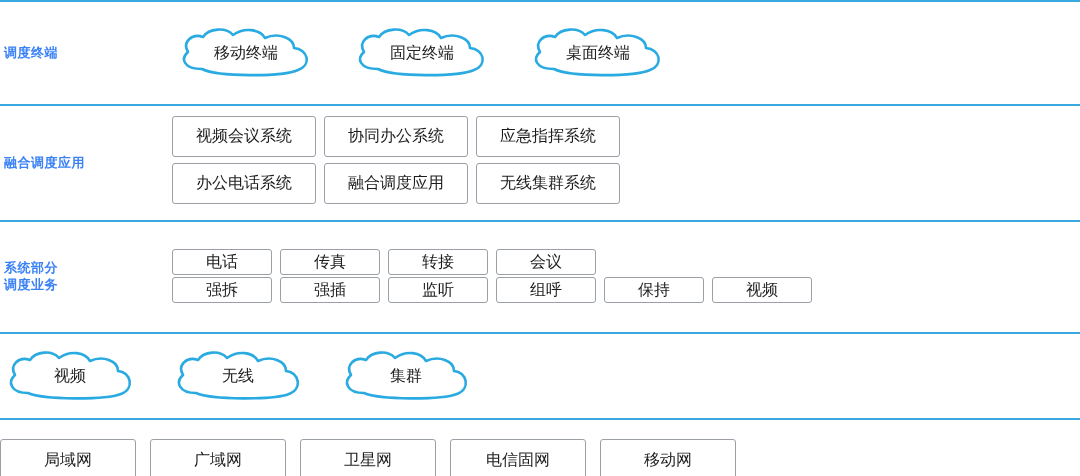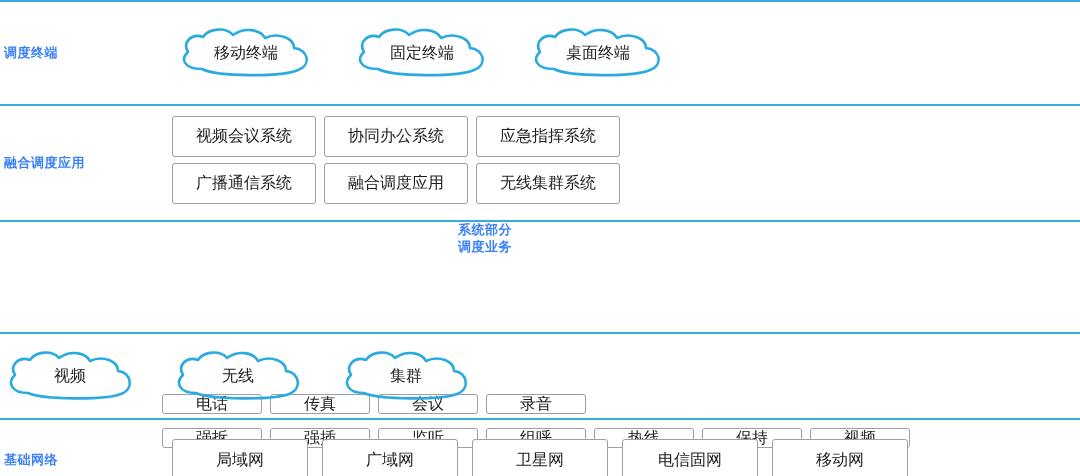--- a/index.html
+++ b/index.html
@@ -92,32 +92,32 @@
     background: #fff;
     margin-right: 8px;
   }
   .box.app {
     width: 144px;
     height: 41px;
     margin-bottom: 6px;
   }
   .box.svc {
     width: 100px;
-    height: 20px;
-    margin-bottom: 14px;
+    height: 26px;
+    margin-bottom: 2px;
   }
   .box.net {
     width: 136px;
     height: 42px;
     margin-right: 14px;
   }
 
   .r-terminal { height: 104px; }
   .r-app      { height: 116px; }
-  .r-service  { height: 112px; flex-direction: column; }
+  .r-service  { height: 112px; }
   .r-comm     { height: 86px; }
   .r-network  { height: 84px; }
 
   .label-2line { white-space: pre-line; }
 </style>
 </head>
 <body>
 
 <div id="diagram">
 
@@ -149,43 +149,42 @@
 
   <div class="row r-app">
     <div class="row-label">融合调度应用</div>
     <div class="row-content">
       <div class="line">
         <div class="box app">视频会议系统</div>
         <div class="box app">协同办公系统</div>
         <div class="box app">应急指挥系统</div>
       </div>
       <div class="line">
-        <div class="box app">广播通信系统</div>
+        <div class="box app">办公电话系统</div>
         <div class="box app">融合调度应用</div>
         <div class="box app">无线集群系统</div>
       </div>
     </div>
   </div>
 
   <div class="row r-service">
     <div class="row-label label-2line">系统部分
 调度业务</div>
     <div class="row-content">
       <div class="line">
         <div class="box svc">电话</div>
         <div class="box svc">传真</div>
+        <div class="box svc">转接</div>
         <div class="box svc">会议</div>
-        <div class="box svc">录音</div>
       </div>
       <div class="line">
         <div class="box svc">强拆</div>
         <div class="box svc">强插</div>
         <div class="box svc">监听</div>
         <div class="box svc">组呼</div>
-        <div class="box svc">热线</div>
         <div class="box svc">保持</div>
         <div class="box svc">视频</div>
       </div>
     </div>
   </div>
 
   <div class="row r-comm">
     <div class="row-content">
       <div class="line">
         <div class="cloud cloud-base">
@@ -204,21 +203,20 @@
           <svg width="140" height="56" viewBox="0 0 140 56" aria-hidden="true">
             <path d="M28 45 C11 45 7 34 15 27 C9 17 19 8 30 12 C36 3 52 2 59 10 C70 2 85 4 90 13 C103 7 118 13 118 23 C131 24 135 41 121 46 C105 52 44 52 28 45 Z" fill="none" stroke="#29abe2" stroke-width="2.6" stroke-linejoin="round"></path>
           </svg>
           <span>集群</span>
         </div>
       </div>
     </div>
   </div>
 
   <div class="row r-network last">
-    <div class="row-label">基础网络</div>
     <div class="row-content">
       <div class="line">
         <div class="box net">局域网</div>
         <div class="box net">广域网</div>
         <div class="box net">卫星网</div>
         <div class="box net">电信固网</div>
         <div class="box net">移动网</div>
       </div>
     </div>
   </div>

